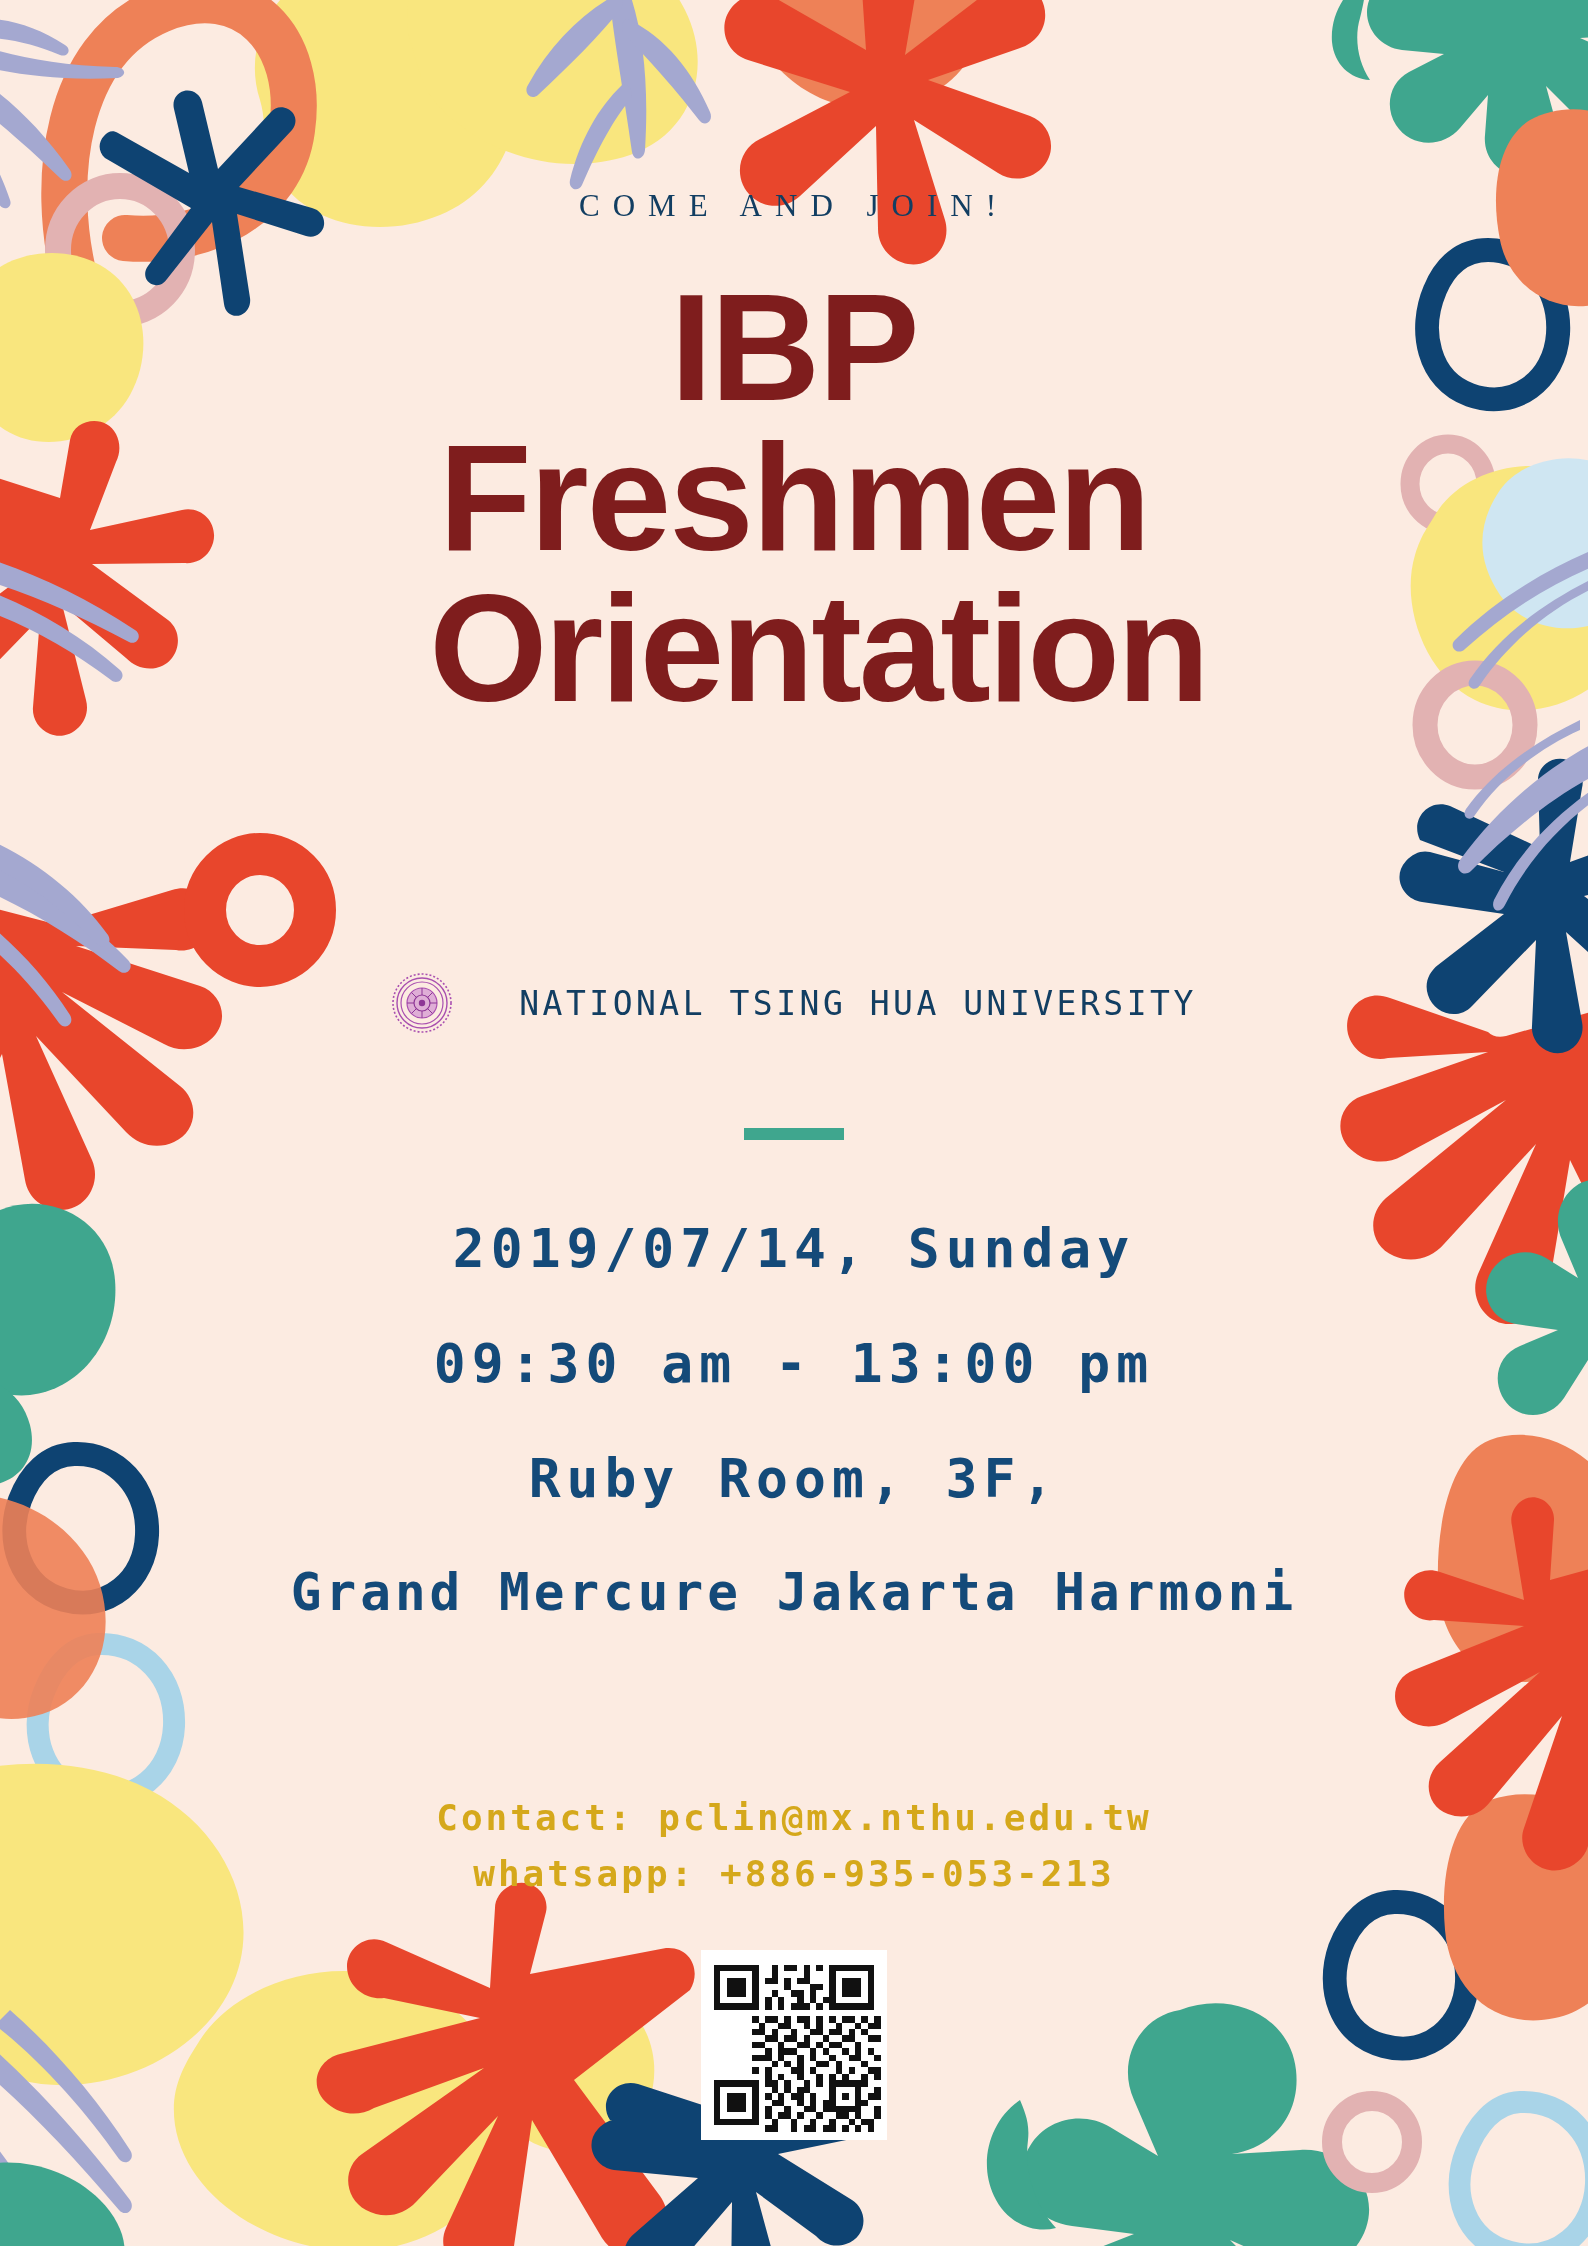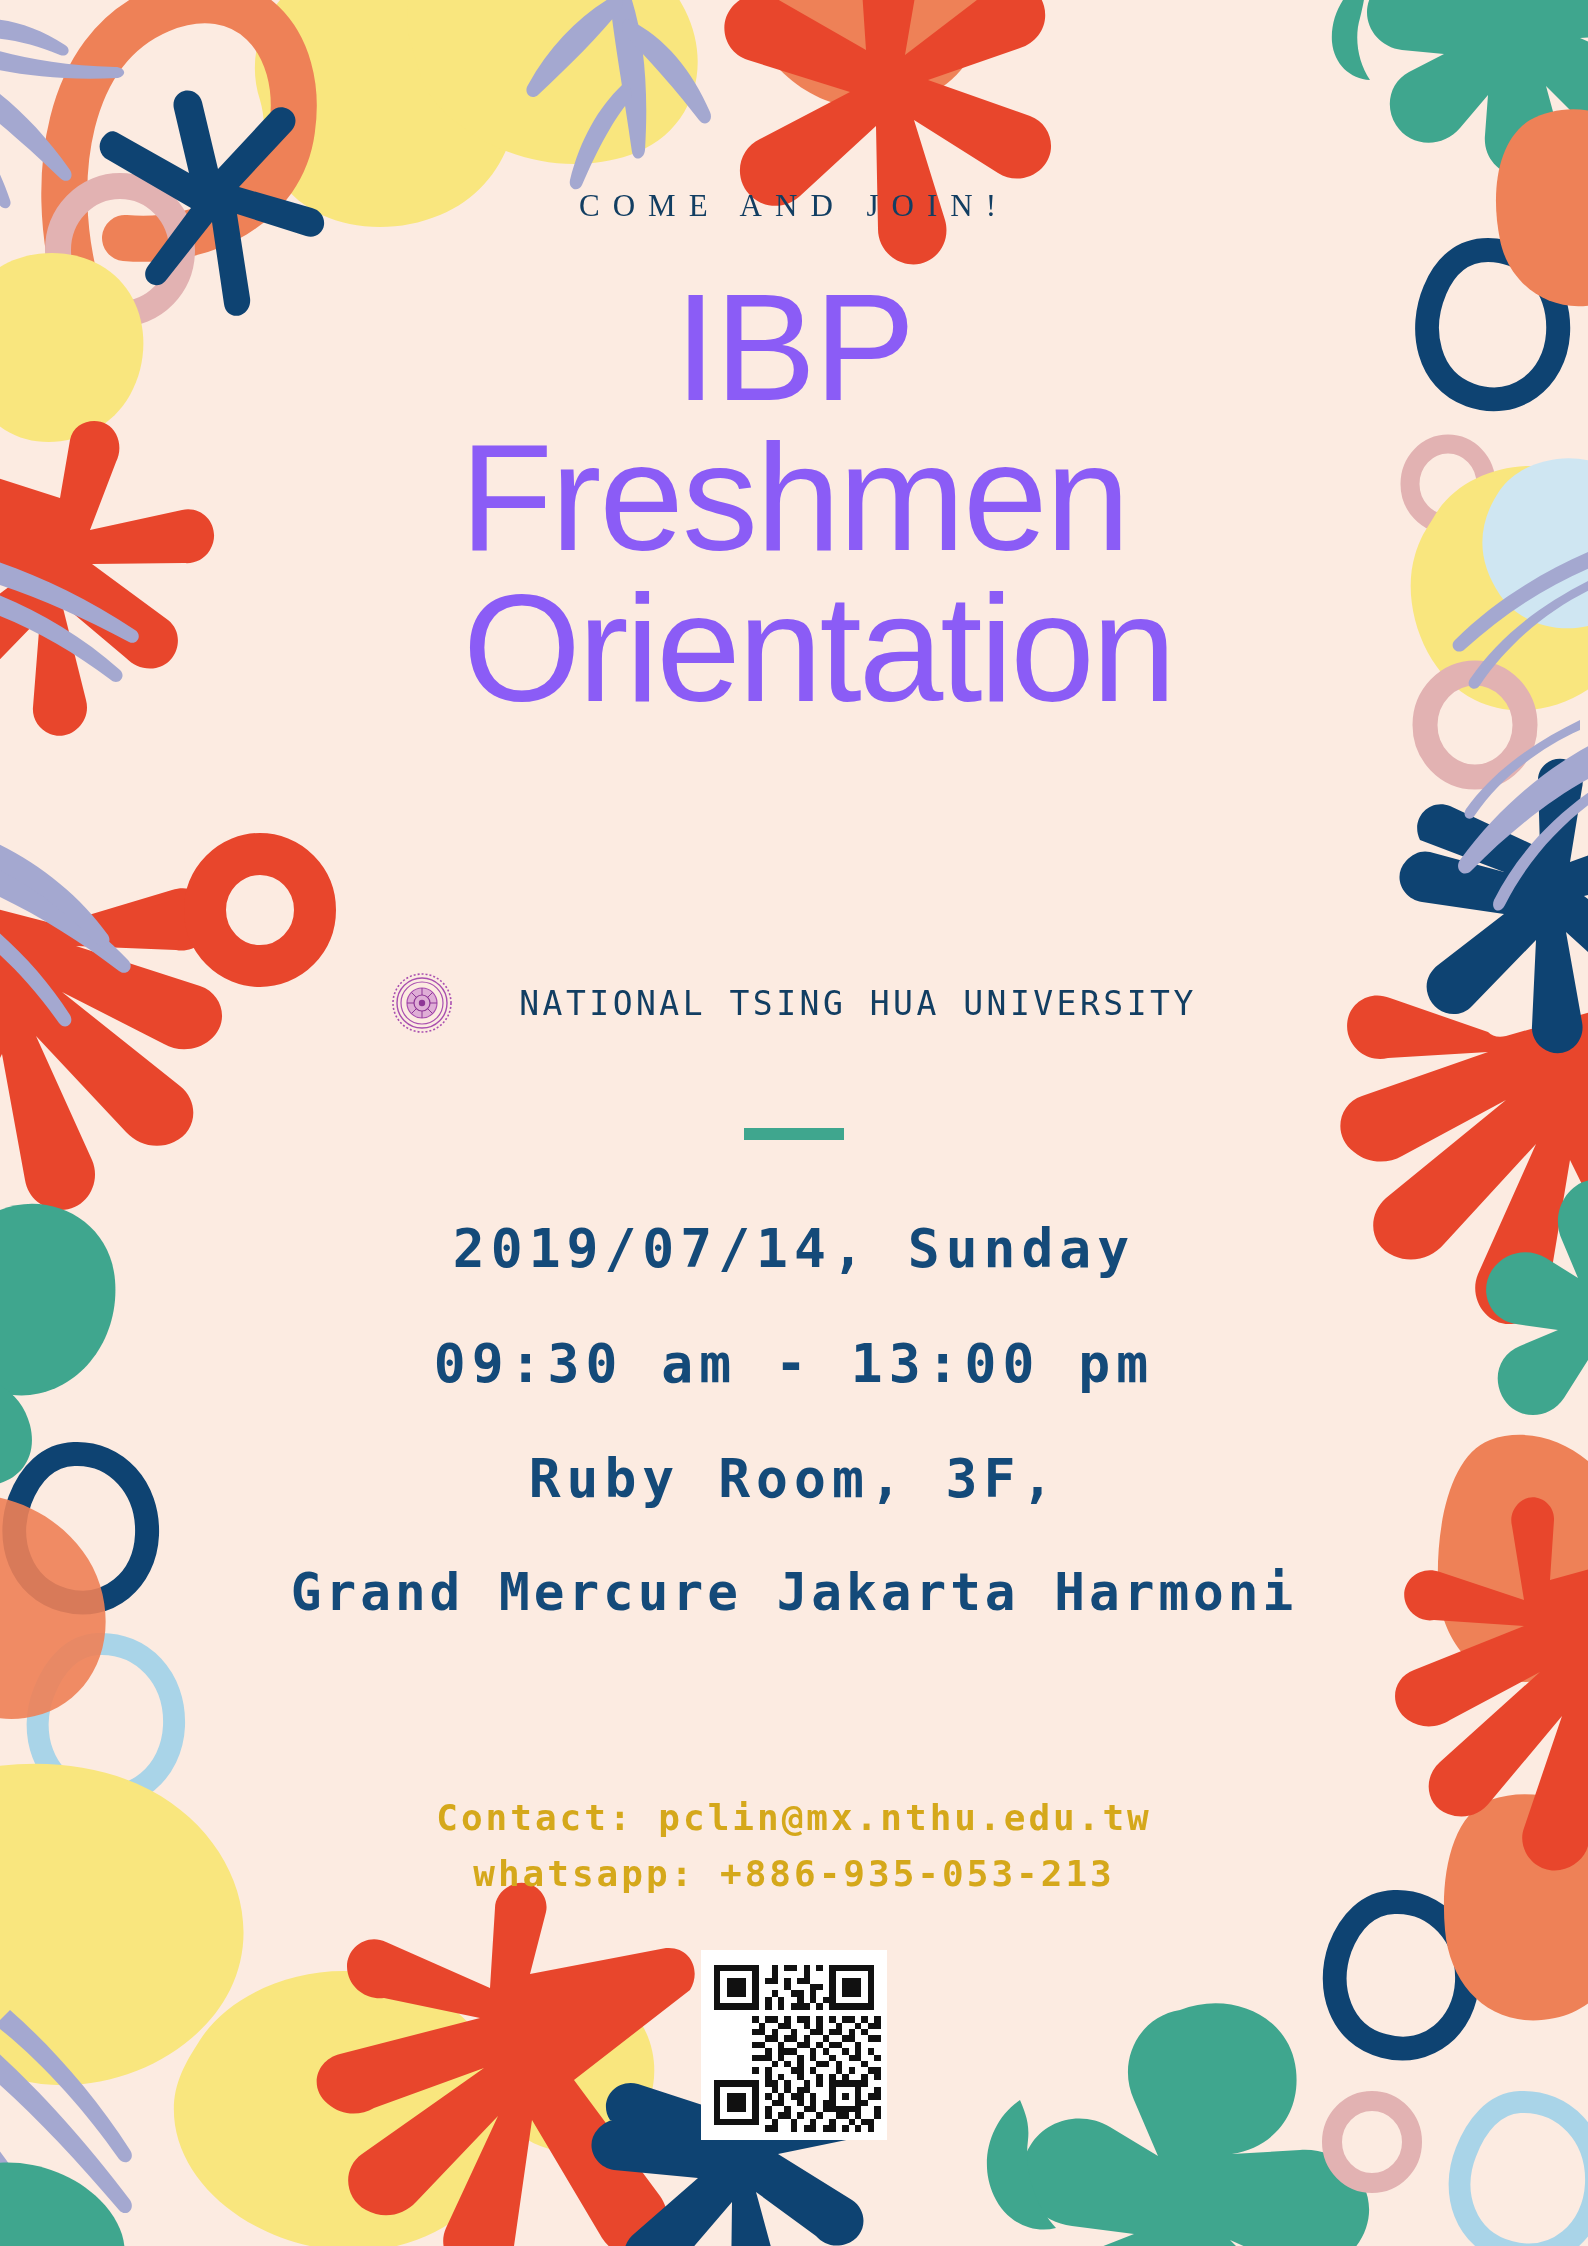--- a/index.html
+++ b/index.html
@@ -37,24 +37,24 @@
     letter-spacing: 13px;
     color: #123E62;
     font-weight: 400;
   }
 
   .title {
     position: absolute;
     left: 0; right: 0;
     top: 272px;
     font-family: "Liberation Sans", sans-serif;
-    font-weight: normal;
+    font-weight: bold;
     font-size: 152px;
     line-height: 0.99;
-    color: #8b5cf6;
+    color: #7f1d1d;
     letter-spacing: -2px;
   }
   .title .l1 { display: block; }
   .title .l2 { display: block; }
   .title .l3 { display: block; letter-spacing: -3px; padding-left: 48px; }
 
   .univ-row {
     position: absolute;
     left: 0; right: 0;
     top: 972px;

